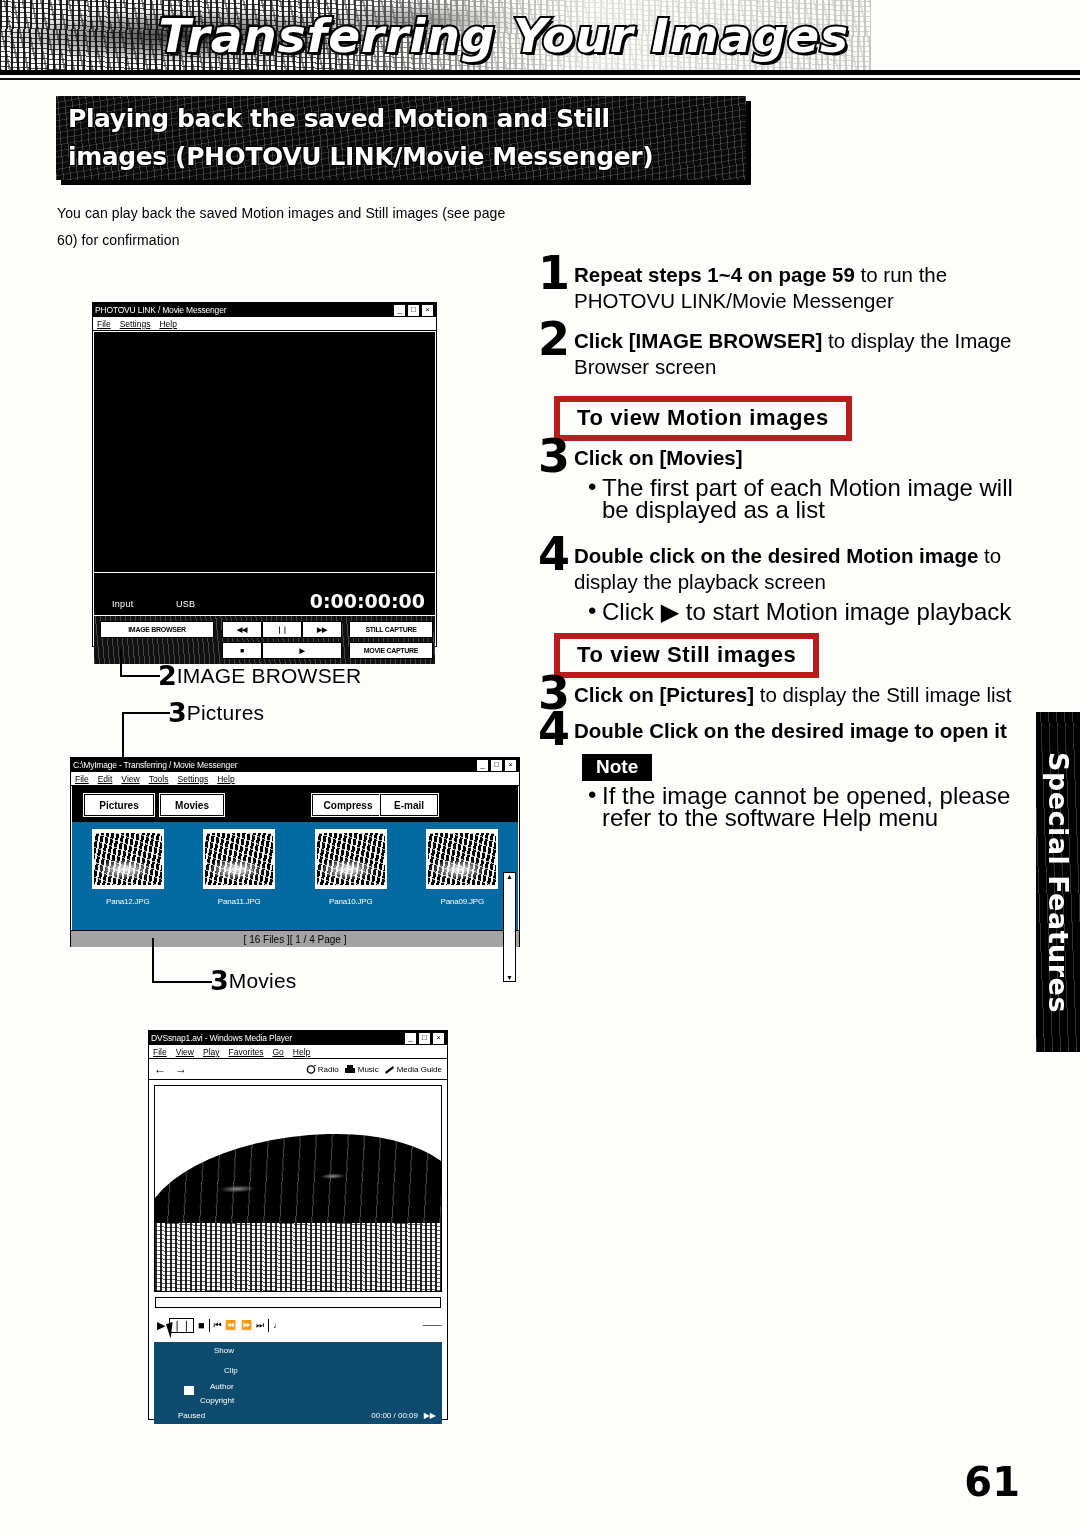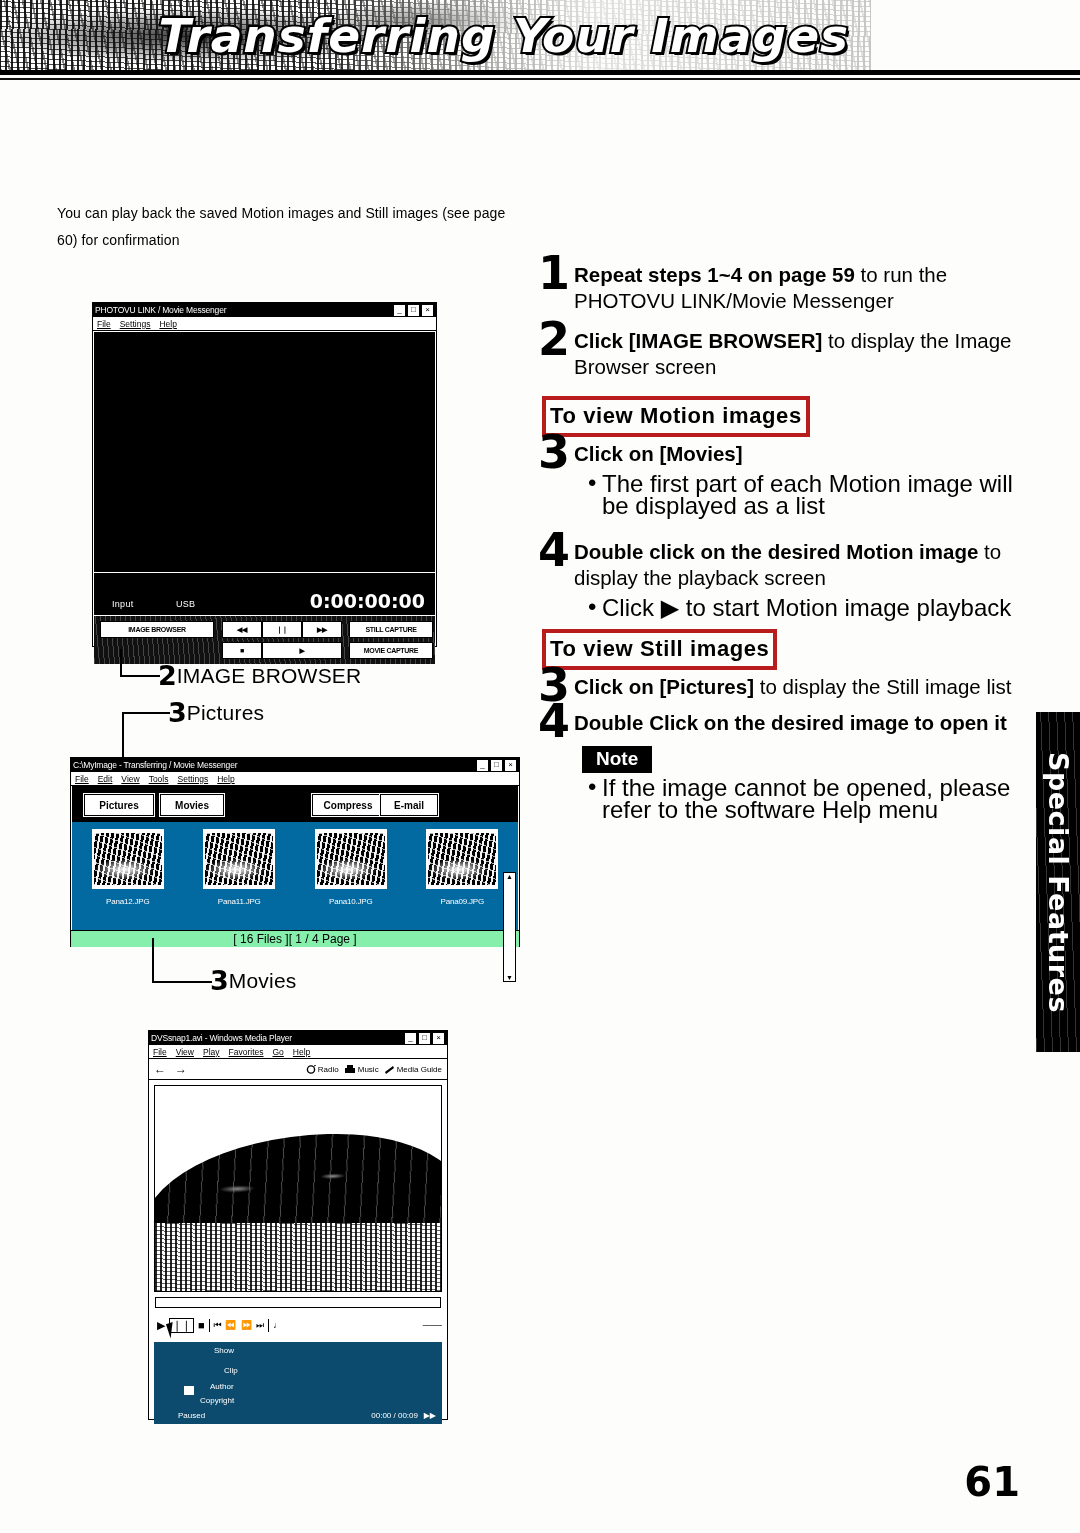--- a/index.html
+++ b/index.html
@@ -139,22 +139,22 @@
   }
   .thumb .pic i{
     position:absolute;inset:2px;display:block;background:#000;
     background-image:
       repeating-linear-gradient(100deg, rgba(255,255,255,.95) 0 2px, rgba(255,255,255,0) 2px 5px),
       repeating-linear-gradient(20deg, rgba(255,255,255,.7) 0 1px, rgba(255,255,255,0) 1px 7px),
       radial-gradient(ellipse 40px 14px at 45% 70%, #fff, rgba(255,255,255,0) 75%);
   }
   .thumb .cap{color:#fff;font-size:8px;margin-top:8px;letter-spacing:-.2px;}
   #shot2 .sbar{
-    height:16px;background:#86efac;border-top:1px solid #000;
-    display:flex;align-items:center;justify-content:center;font-size:12px;
+    height:16px;background:#a3a3a3;border-top:1px solid #000;
+    display:flex;align-items:center;justify-content:center;font-size:10px;
   }
   #shot2 .scroll{
     position:absolute;right:2px;top:50px;width:11px;height:108px;background:#fff;border:1px solid #000;
     display:flex;flex-direction:column;justify-content:space-between;align-items:center;font-size:7px;
   }
 
   
   #shot3{left:148px;top:1030px;width:300px;height:390px;}
   #shot3 .tool2{
     height:20px;background:#fff;border-bottom:1px solid #000;display:flex;align-items:center;
@@ -215,22 +215,22 @@
   .step .n{
     position:absolute;left:0;top:-12px;
     font-family:"DejaVu Sans",sans-serif;font-weight:bold;font-size:46px;line-height:46px;
   }
   .step .body{padding-left:36px;font-size:20.5px;line-height:26px;}
   .step .body b{font-weight:bold;}
   .bullets{padding-left:50px;font-size:24px;line-height:22px;}
   .bullets .bi{position:relative;padding-left:14px;margin-top:1px;}
   .bullets .bi:before{content:"\2022";position:absolute;left:0;top:-1px;}
   .subhead{
-    border:4px solid #b91c1c;display:inline-block;padding:3px 4px 4px;
-    font-size:22px;font-weight:bold;letter-spacing:.6px;margin:10px 4px 4px;
+    border:6px solid #b91c1c;display:inline-block;padding:3px 17px 4px;
+    font-size:22px;font-weight:bold;letter-spacing:.6px;margin:10px 16px 4px;
   }
   .note-tag{
     background:#000;color:#fff;display:inline-block;
     font-size:19px;font-weight:bold;padding:2px 14px 3px;margin:4px 0 3px;
   }
 
   
   .sftab{
     position:absolute;right:0;top:712px;width:44px;height:340px;background:#000;
     background-image:repeating-linear-gradient(88deg, rgba(255,255,255,.20) 0 1px, rgba(255,255,255,0) 1px 8px);
@@ -251,20 +251,24 @@
 
 <div class="page">
 
   <div class="header">
     <div class="header-noise"></div>
     <div class="header-title">Transferring Your Images</div>
   </div>
   <div class="header-rule"></div>
   <div class="header-rule2"></div>
 
+  <div class="banner">
+    <div class="banner-line">Playing back the saved Motion and Still</div>
+    <div class="banner-line">images (PHOTOVU LINK/Movie Messenger)</div>
+  </div>
 
   <div class="intro">You can play back the saved Motion images and Still images (see page 60) for confirmation</div>
 
   <div class="shot" id="shot1">
     <div class="win-title">
       <span class="t">PHOTOVU LINK / Movie Messenger</span>
       <span class="win-btns">
         <span>_</span>
         <span>□</span>
         <span>×</span>

